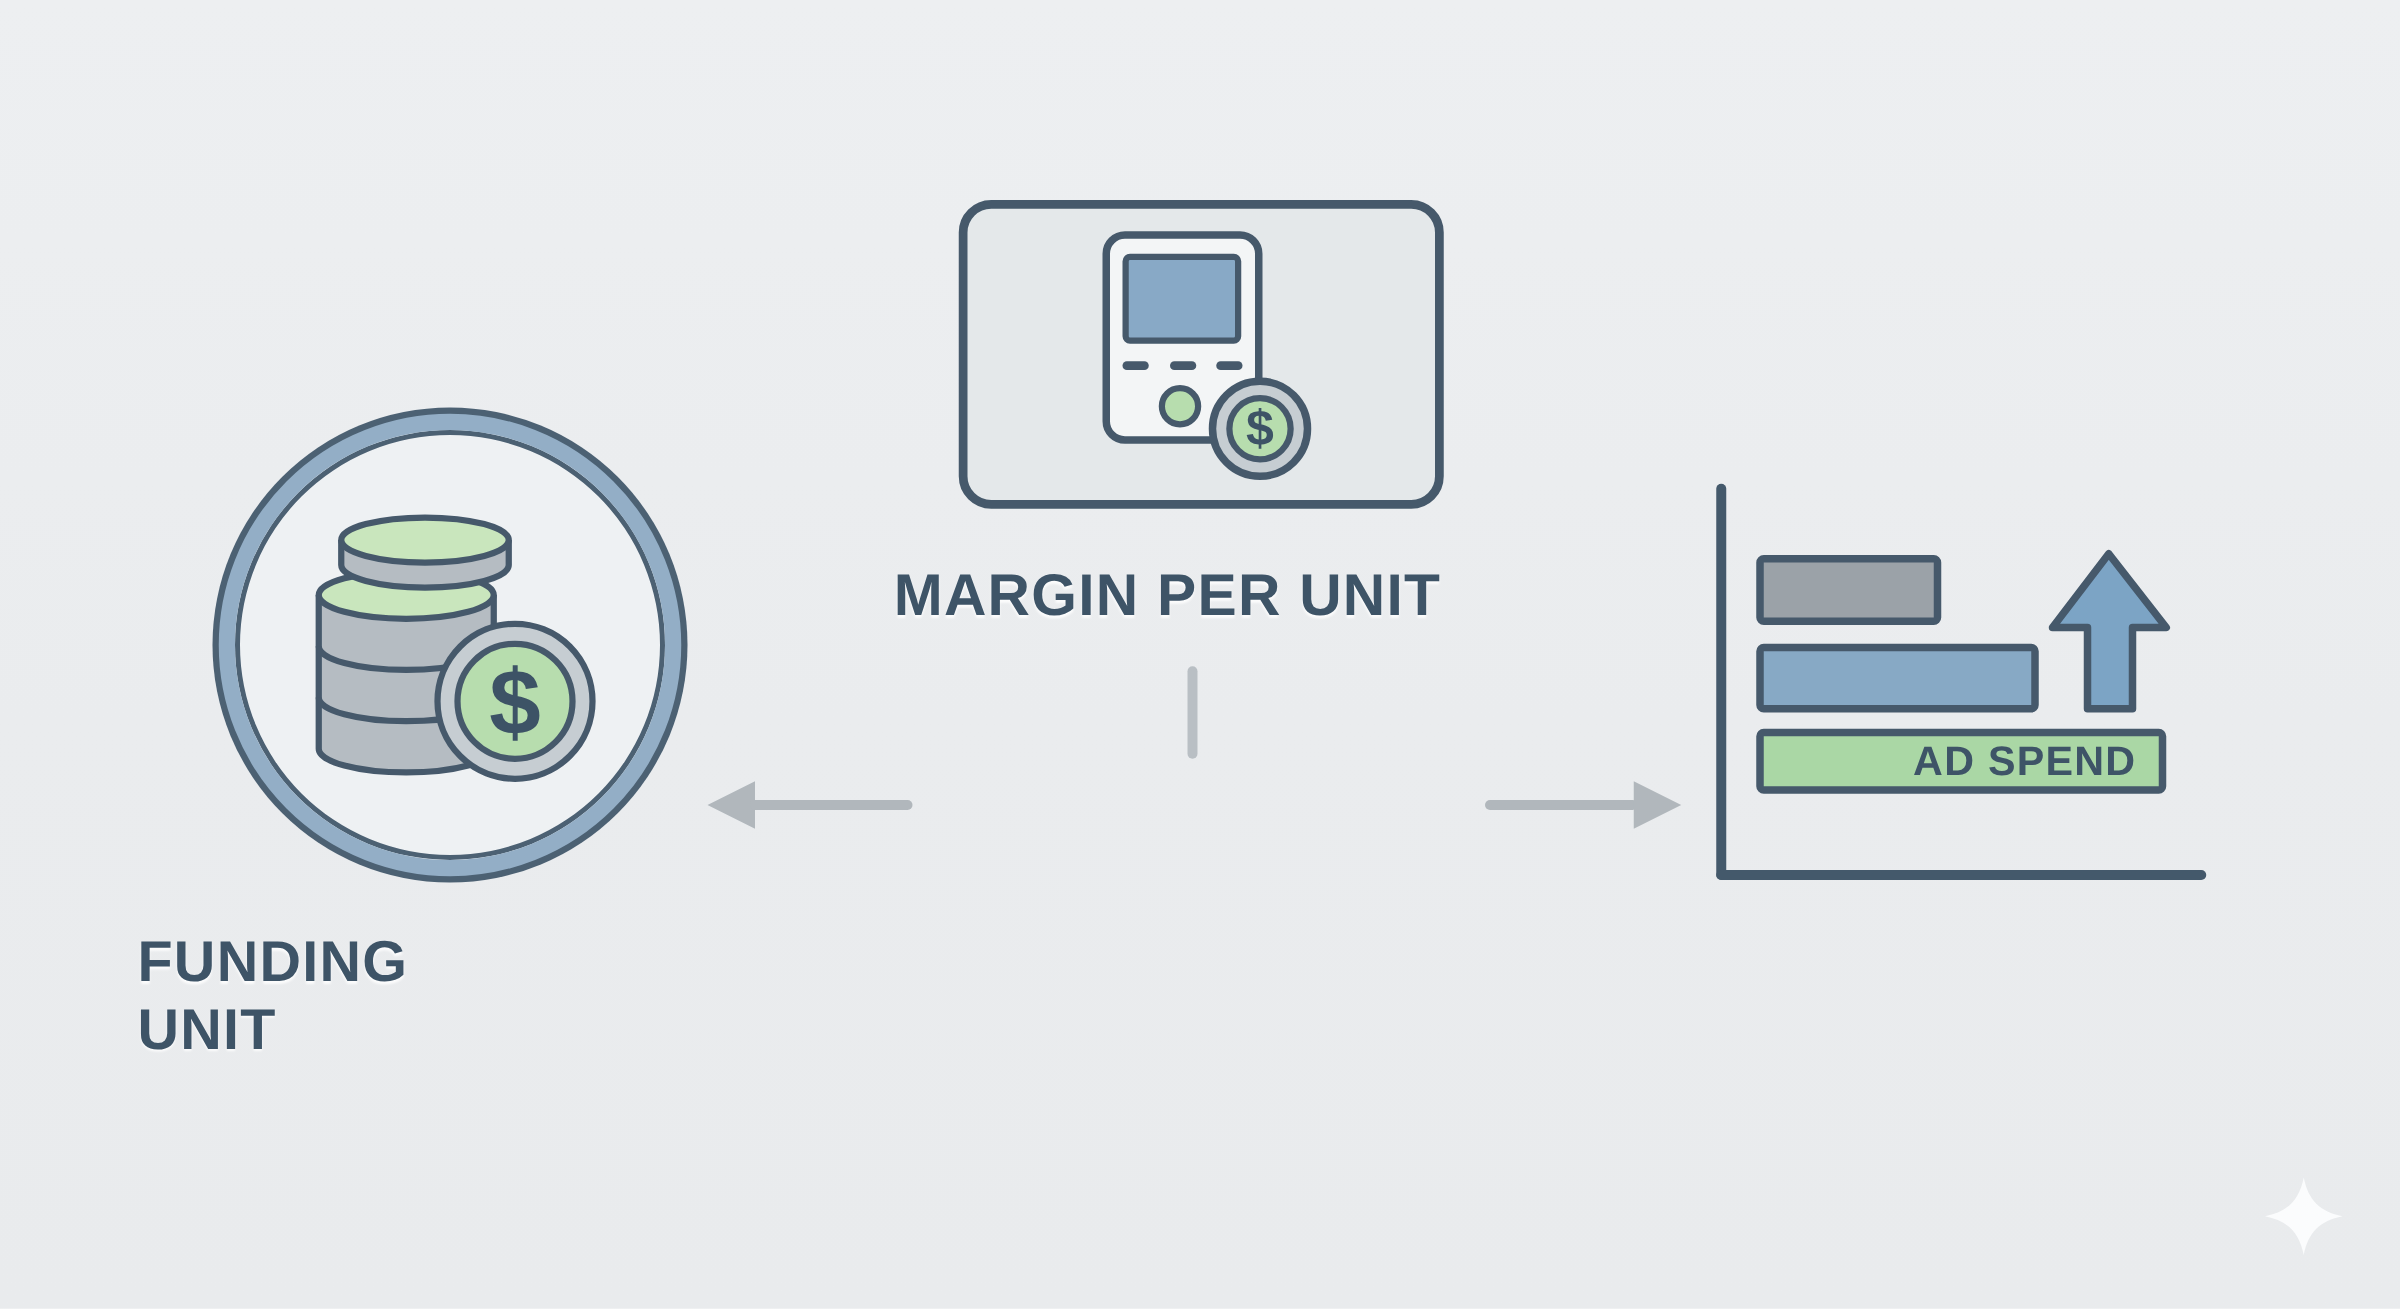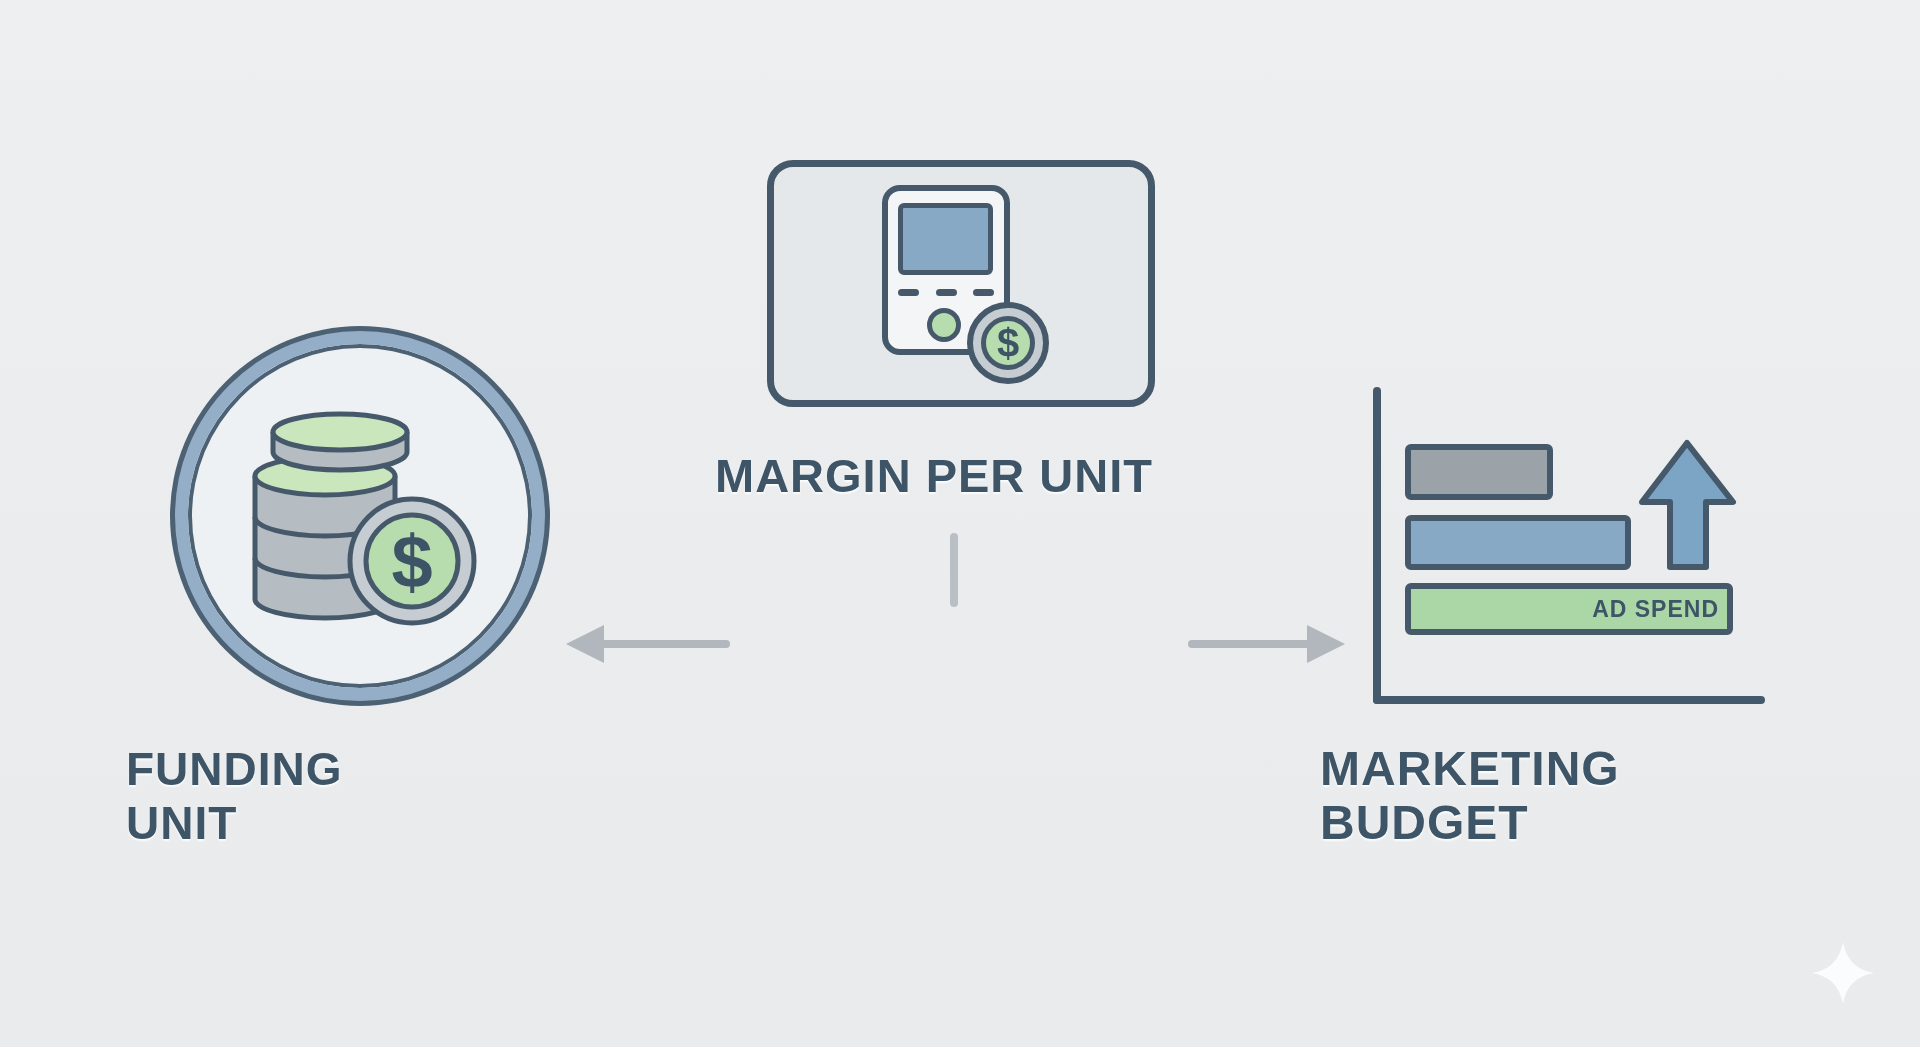--- a/index.html
+++ b/index.html
@@ -73,22 +73,22 @@
   .arrowhead.right{left:1307px;border-left:38px solid #b1b7bc;}
 
   
   .axis-v{position:absolute;left:1373px;top:387px;width:8px;height:317px;background:#44596b;border-radius:4px;}
   .axis-h{position:absolute;left:1373px;top:696px;width:392px;height:8px;background:#44596b;border-radius:4px;}
   .bar{position:absolute;left:1405px;border:6px solid #46596b;border-radius:6px;}
   .bar.gray{top:444px;width:148px;height:56px;background:#9ba2a8;}
   .bar.blue{top:515px;width:226px;height:55px;background:#87a9c5;}
   .bar.green{
     top:583px;width:328px;height:52px;background:#aad7a5;
-    display:flex;align-items:center;justify-content:flex-end;padding-right:8px;
-    font-weight:700;font-size:23px;letter-spacing:1px;color:#3e5467;
+    display:flex;align-items:center;justify-content:flex-end;padding-right:18px;
+    font-weight:700;font-size:33px;letter-spacing:1px;color:#3e5467;
   }
   .up-arrow{position:absolute;left:1634px;top:436px;width:106px;height:140px;}
 
   
   .sparkle{position:absolute;left:1811px;top:941px;width:64px;height:64px;}
 </style>
 </head>
 <body>
 
 <div id="stage">
@@ -101,21 +101,21 @@
     <path d="M80 186 A70 19 0 0 0 220 186" fill="none" stroke="#46596b" stroke-width="5"></path>
     <path d="M80 227 A70 19 0 0 0 220 227" fill="none" stroke="#46596b" stroke-width="5"></path>
 
     <path d="M98 101 L98 121 A67 18 0 0 0 232 121 L232 101" fill="#b5bcc2" stroke="#46596b" stroke-width="5"></path>
     <ellipse cx="165" cy="101" rx="67" ry="18" fill="#c9e6bd" stroke="#46596b" stroke-width="5"></ellipse>
 
     <circle cx="237" cy="230" r="62" fill="#c6cdd2" stroke="#46596b" stroke-width="5"></circle>
     <circle cx="237" cy="230" r="46" fill="#b7ddae" stroke="#46596b" stroke-width="5"></circle>
     <text x="237" y="256" text-anchor="middle" font-family="Liberation Sans, sans-serif" font-weight="700" font-size="74" fill="#3d5366">$</text>
   </svg>
-  <div class="node-label" style="left:126px;top:742px;width:500px;">
+  <div class="node-label" style="left:110px;top:742px;width:500px;">
     <div>FUNDING</div>
     <div>UNIT</div>
   </div>
 
   <div class="card">
     <div class="device">
       <div class="screen"></div>
       <div class="dash-row">
         <div class="dash"></div>
         <div class="dash"></div>
@@ -140,22 +140,18 @@
     <div class="axis-h"></div>
     <div class="bar gray"></div>
     <div class="bar blue"></div>
     <div class="bar green">
       <span>AD SPEND</span>
     </div>
     <svg class="up-arrow" viewBox="0 0 106 140">
       <polygon points="53,7 99,66 72,66 72,131 36,131 36,66 8,66" fill="#7ca4c5" stroke="#46596b" stroke-width="6" stroke-linejoin="round"></polygon>
     </svg>
   </div>
-  <div class="node-label" style="left:1320px;top:742px;width:500px;font-size:48px;">
-    <div>MARKETING</div>
-    <div>BUDGET</div>
-  </div>
 
   <svg class="sparkle" viewBox="0 0 64 64">
     <path d="M32 1 C35.5 19 45 28.5 63 32 C45 35.5 35.5 45 32 63 C28.5 45 19 35.5 1 32 C19 28.5 28.5 19 32 1 Z" fill="#fbfcfd"></path>
   </svg>
 
 </div>
 
 </body></html>

